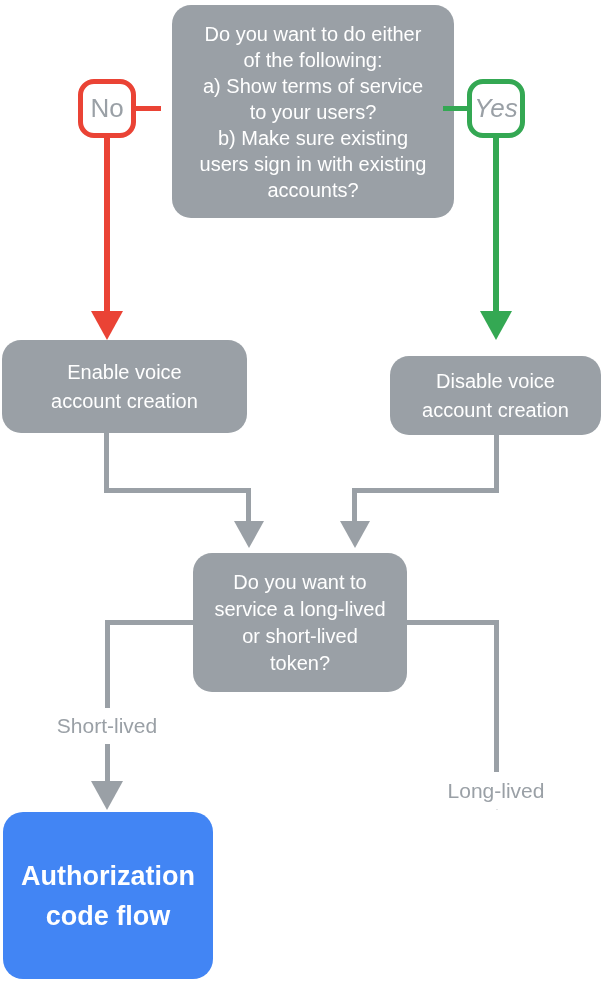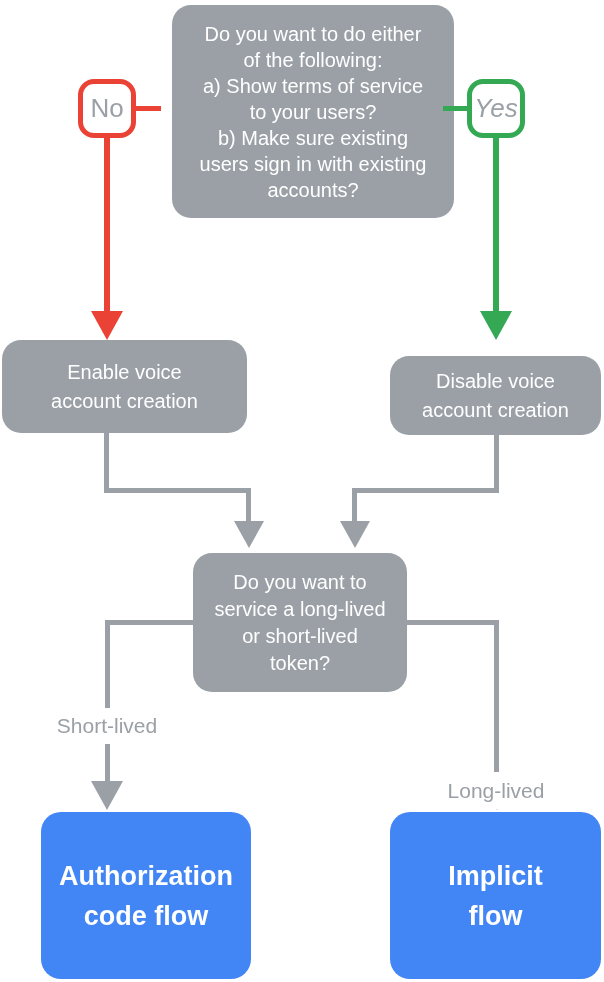--- a/index.html
+++ b/index.html
@@ -44,21 +44,21 @@
     background: var(--node-blue, #4285F4);
     border-radius: 20px;
     font-size: 27px;
     line-height: 40px;
     font-weight: bold;
   }
   #node-question-1 { left: 172px; top: 5px;   width: 282px; height: 213px; line-height: 26px; }
   #node-enable     { left: 2px;   top: 340px; width: 245px; height: 93px; line-height: 29px; }
   #node-disable    { left: 390px; top: 356px; width: 211px; height: 79px; line-height: 29px; }
   #node-question-2 { left: 193px; top: 553px; width: 214px; height: 139px; }
-  #node-auth-code  { left: 3px;   top: 812px; width: 210px; height: 167px; margin-left: 38px; }
+  #node-auth-code  { left: 3px;   top: 812px; width: 210px; height: 167px; }
   #node-implicit   { left: 390px; top: 812px; width: 211px; height: 167px; }
 
   .badge {
     position: absolute;
     width: 58px;
     height: 59px;
     background: #fff;
     border-radius: 16px;
     display: flex;
     align-items: center;
@@ -183,16 +183,14 @@
 or short-lived
 token?</div>
 
   <div class="branch-label" id="label-short-lived">Short-lived</div>
 
   <div class="branch-label" id="label-long-lived">Long-lived</div>
 
   <div class="node node-blue" id="node-auth-code">Authorization
 code flow</div>
 
-  <div class="node node-blue" id="node-implicit">Implicit
-flow</div>
 
 </div>
 
 </body></html>

